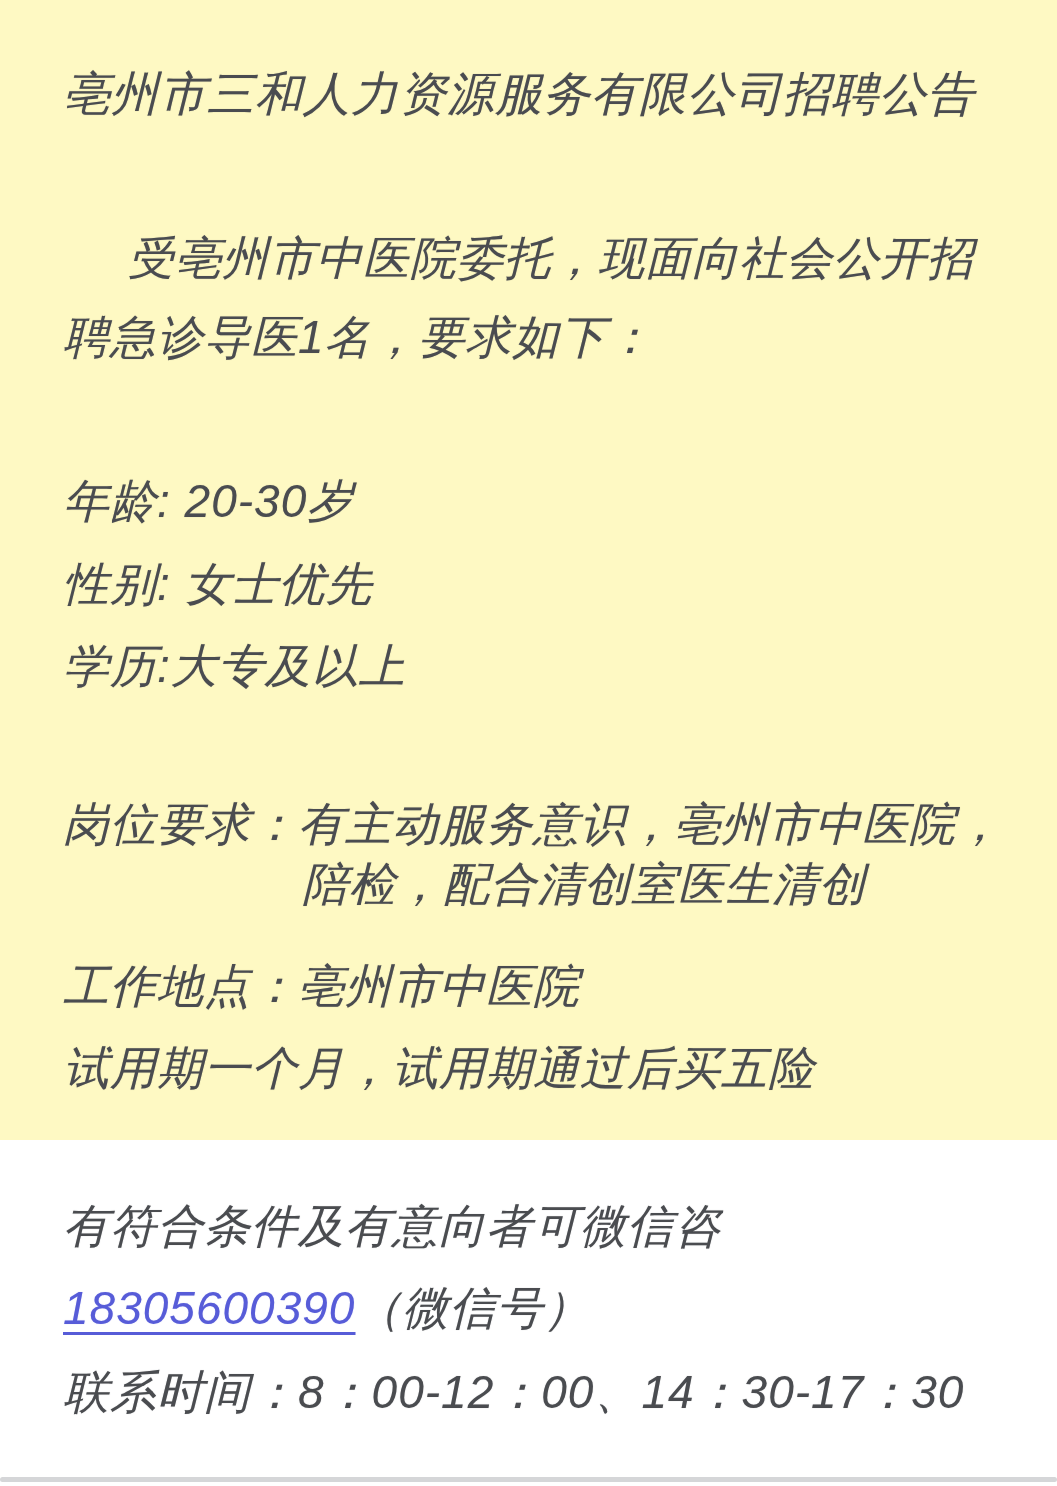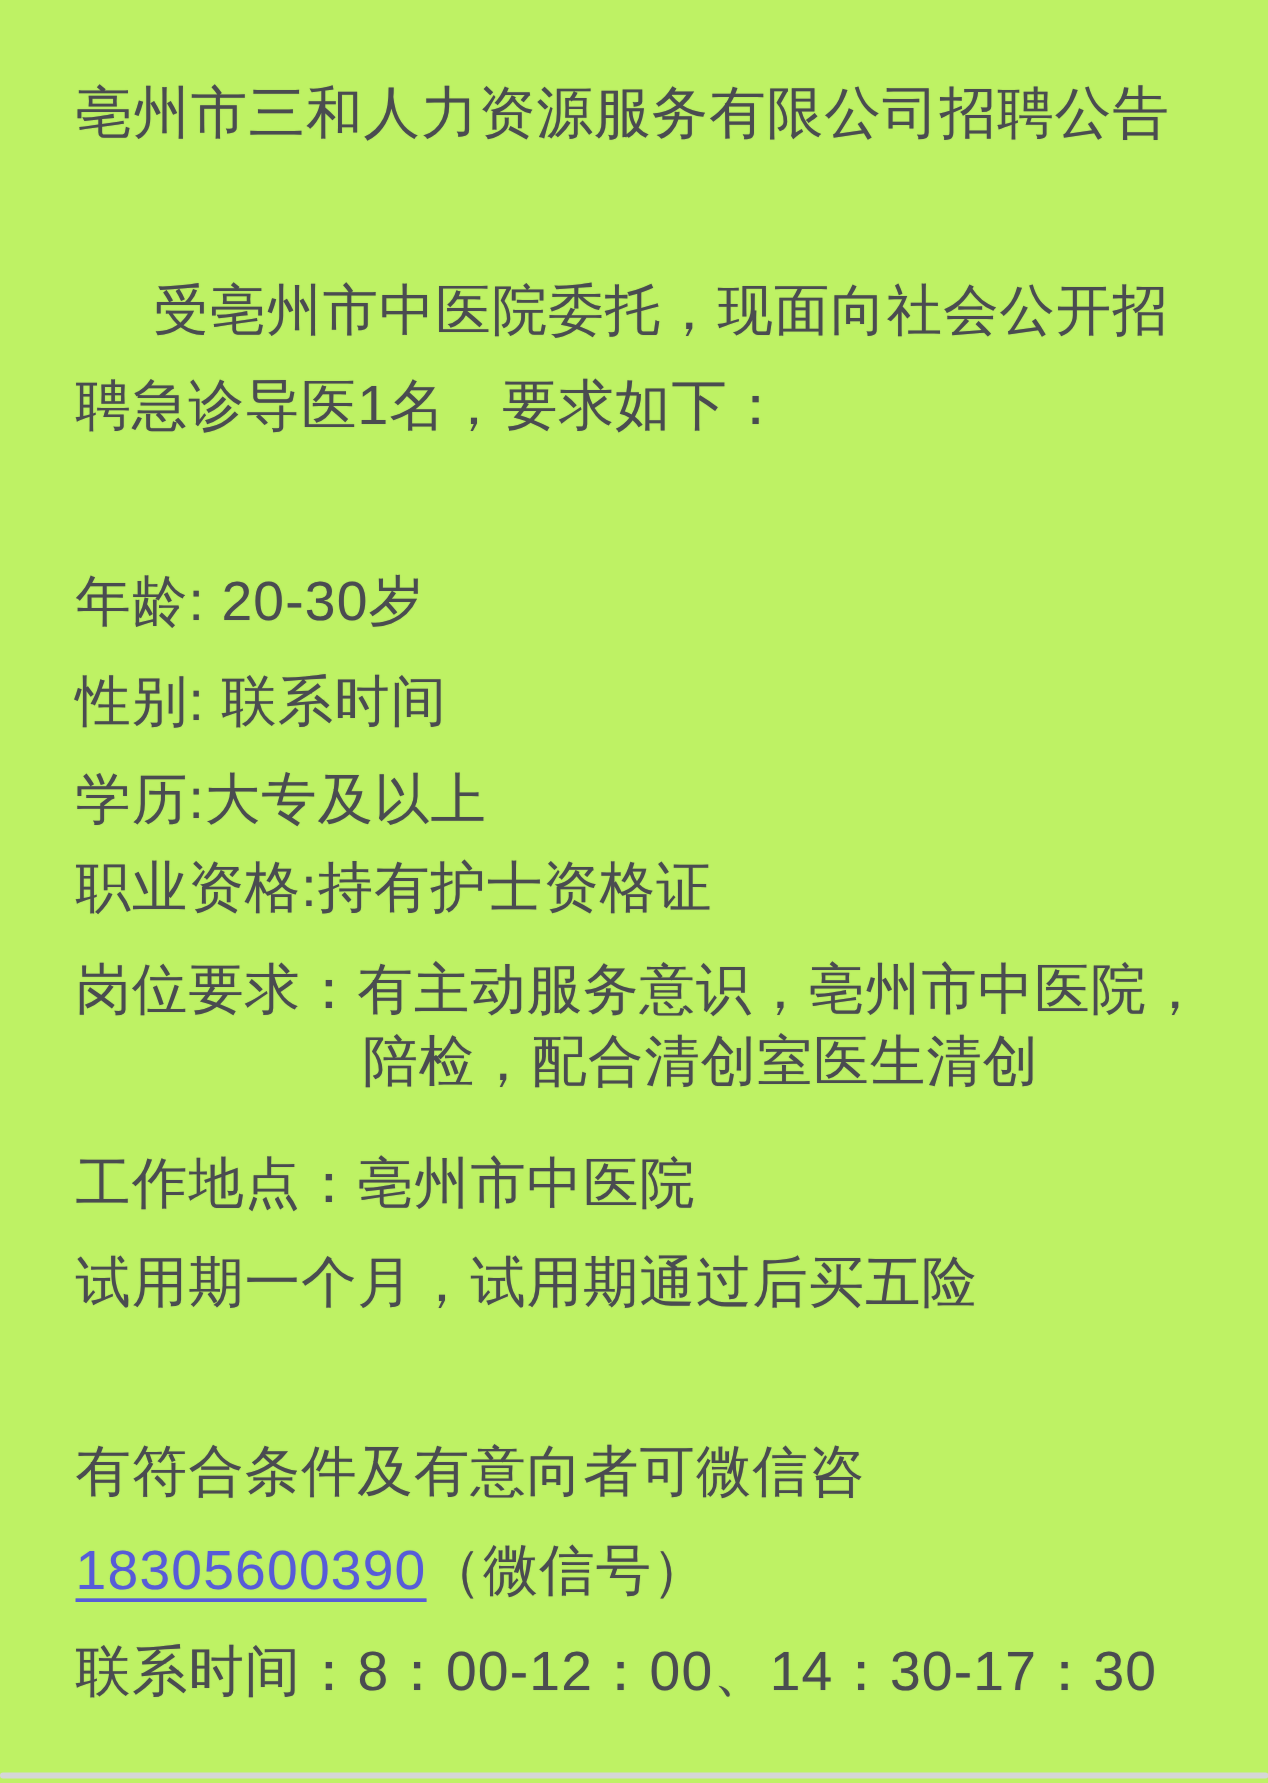--- a/index.html
+++ b/index.html
@@ -6,23 +6,24 @@
   html, body {
     width: 1057px;
     height: 1486px;
     background: #ffffff;
     font-family: "Liberation Sans", "DejaVu Sans", sans-serif;
     overflow: hidden;
   }
   .page {
     position: relative;
     width: 1057px;
-    height: 1486px;
-    background: #bef264;
+    height: 1140px;
+    background: #fef9c3;
     color: #4a4c50;
+    font-style: italic;
   }
   .line {
     position: absolute;
     white-space: nowrap;
     font-size: 46px;
     line-height: 1.15;
     color: #4a4c50;
     letter-spacing: 1px;
     text-shadow: 0 0 1px rgba(74,76,80,0.35);
   }
@@ -58,25 +59,24 @@
 <div class="page">
 
   <div class="line title" style="left:63px; top:67px;">亳州市三和人力资源服务有限公司招聘公告</div>
 
   <div class="line" style="left:128px; top:232px;text-align:center;">受亳州市中医院委托，现面向社会公开招</div>
 
   <div class="line" style="left:63px; top:311px;">聘急诊导医1名，要求如下：</div>
 
   <div class="line" style="left:63px; top:475px;">年龄: 20-30岁</div>
 
-  <div class="line" style="left:63px; top:558px;">性别: 联系时间</div>
+  <div class="line" style="left:63px; top:558px;">性别: 女士优先</div>
 
   <div class="line" style="left:63px; top:640px;">学历:大专及以上</div>
 
-  <div class="line" style="left:63px; top:713px;">职业资格:持有护士资格证</div>
 
   <div class="line" style="left:63px; top:798px;">岗位要求：有主动服务意识，亳州市中医院，</div>
 
   <div class="line" style="left:302px; top:858px;">陪检，配合清创室医生清创</div>
 
   <div class="line" style="left:63px; top:960px;text-align:right;">工作地点：亳州市中医院</div>
 
   <div class="line" style="left:63px; top:1042px;">试用期一个月，试用期通过后买五险</div>
 
   <div class="line" style="left:63px; top:1200px;">有符合条件及有意向者可微信咨</div>

